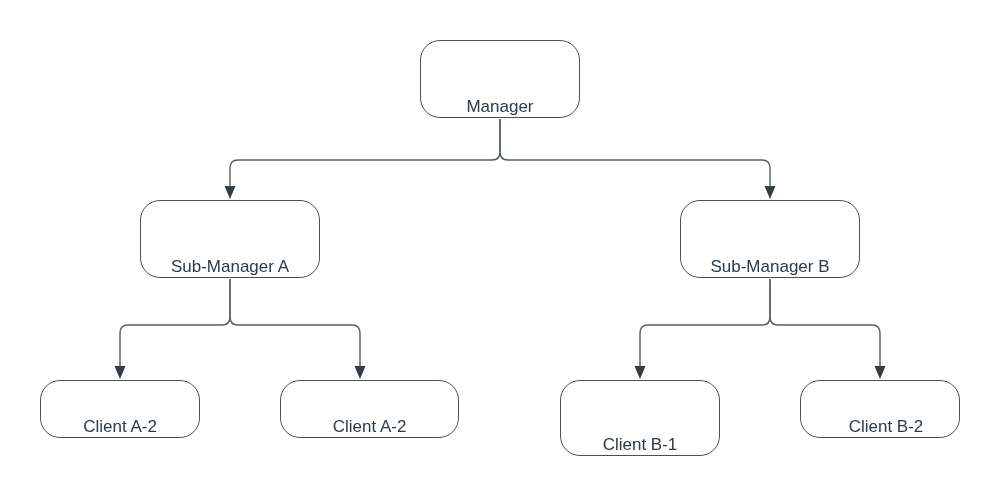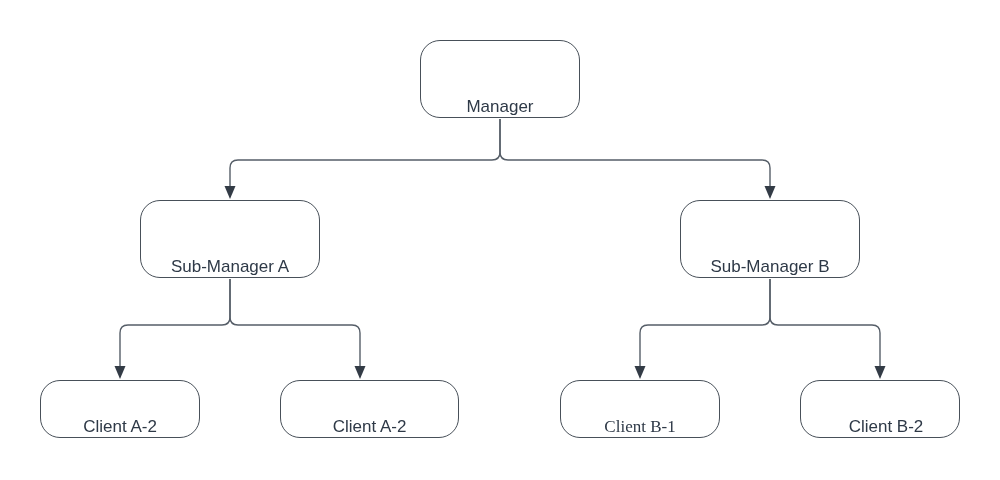--- a/index.html
+++ b/index.html
@@ -30,21 +30,21 @@
     display:flex;align-items:flex-end;justify-content:center;
     color:var(--text);
     font-size:17px;
     text-align:center;
   }
   .node-manager{left:420px;top:40px;width:160px;height:78px;}
   .node-sub-a{left:140px;top:200px;width:180px;height:78px;}
   .node-sub-b{left:680px;top:200px;width:180px;height:78px;}
   .node-client-a1{left:40px;top:380px;width:160px;height:58px;}
   .node-client-a2{left:280px;top:380px;width:179px;height:58px;}
-  .node-client-b1{left:560px;top:380px;width:160px;height:58px;font-family:Liberation Serif, serif;}
+  .node-client-b1{left:560px;top:380px;width:160px;height:76px;}
   .node-client-b2{left:800px;top:380px;width:160px;height:58px;padding-left:12px;}
   .node-label{pointer-events:none;}
 </style>
 </head>
 <body>
 
 <div class="canvas">
 
   <svg class="edges" width="1000" height="480" viewBox="0 0 1000 480" aria-hidden="true">
 

